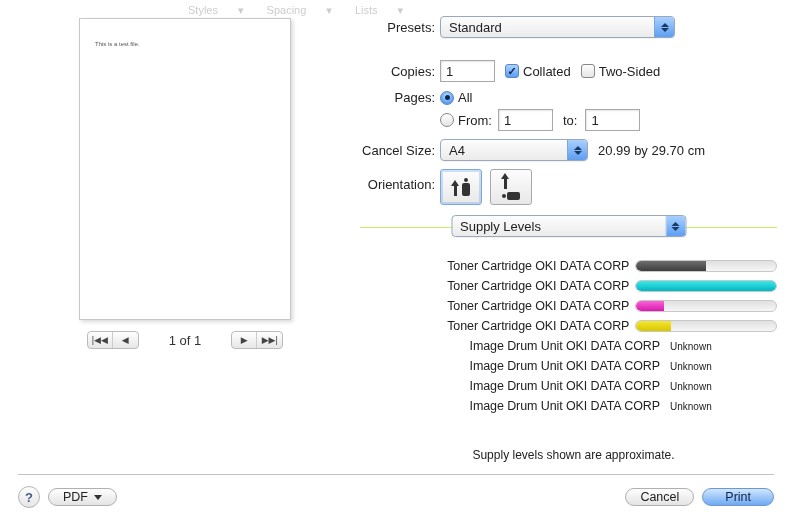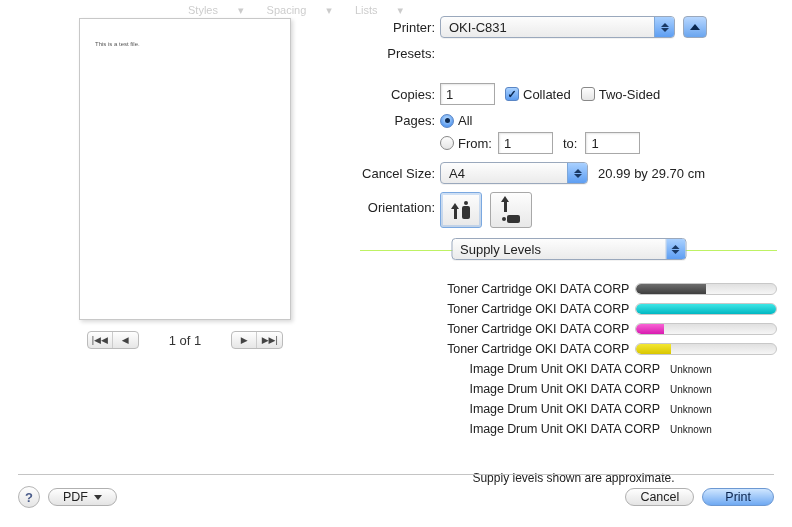--- a/index.html
+++ b/index.html
@@ -309,31 +309,27 @@
         <span>▶</span>
       </div>
     <div class="seg">
         <span>▶▶|</span>
       </div>
   </div>
 </div>
 
 <div class="form">
 
-  <div class="row">
-    <div class="lbl">Printer:</div>
-    <div class="aqua-select" style="width:235px">
-      <span>OKI-C831</span>
-      <span class="end"></span>
-    </div>
-    <div class="sq-btn"></div>
-  </div>
 
   <div class="row">
     <div class="lbl">Presets:</div>
+    <div class="aqua-select" style="width:235px">
+      <span>Standard</span>
+      <span class="end"></span>
+    </div>
   </div>
 
   <div style="height:6px"></div>
 
   <div class="row">
     <div class="lbl">Copies:</div>
     <div class="textfield" style="width:55px">
       <span>1</span>
     </div>
     <span style="width:10px"></span>

